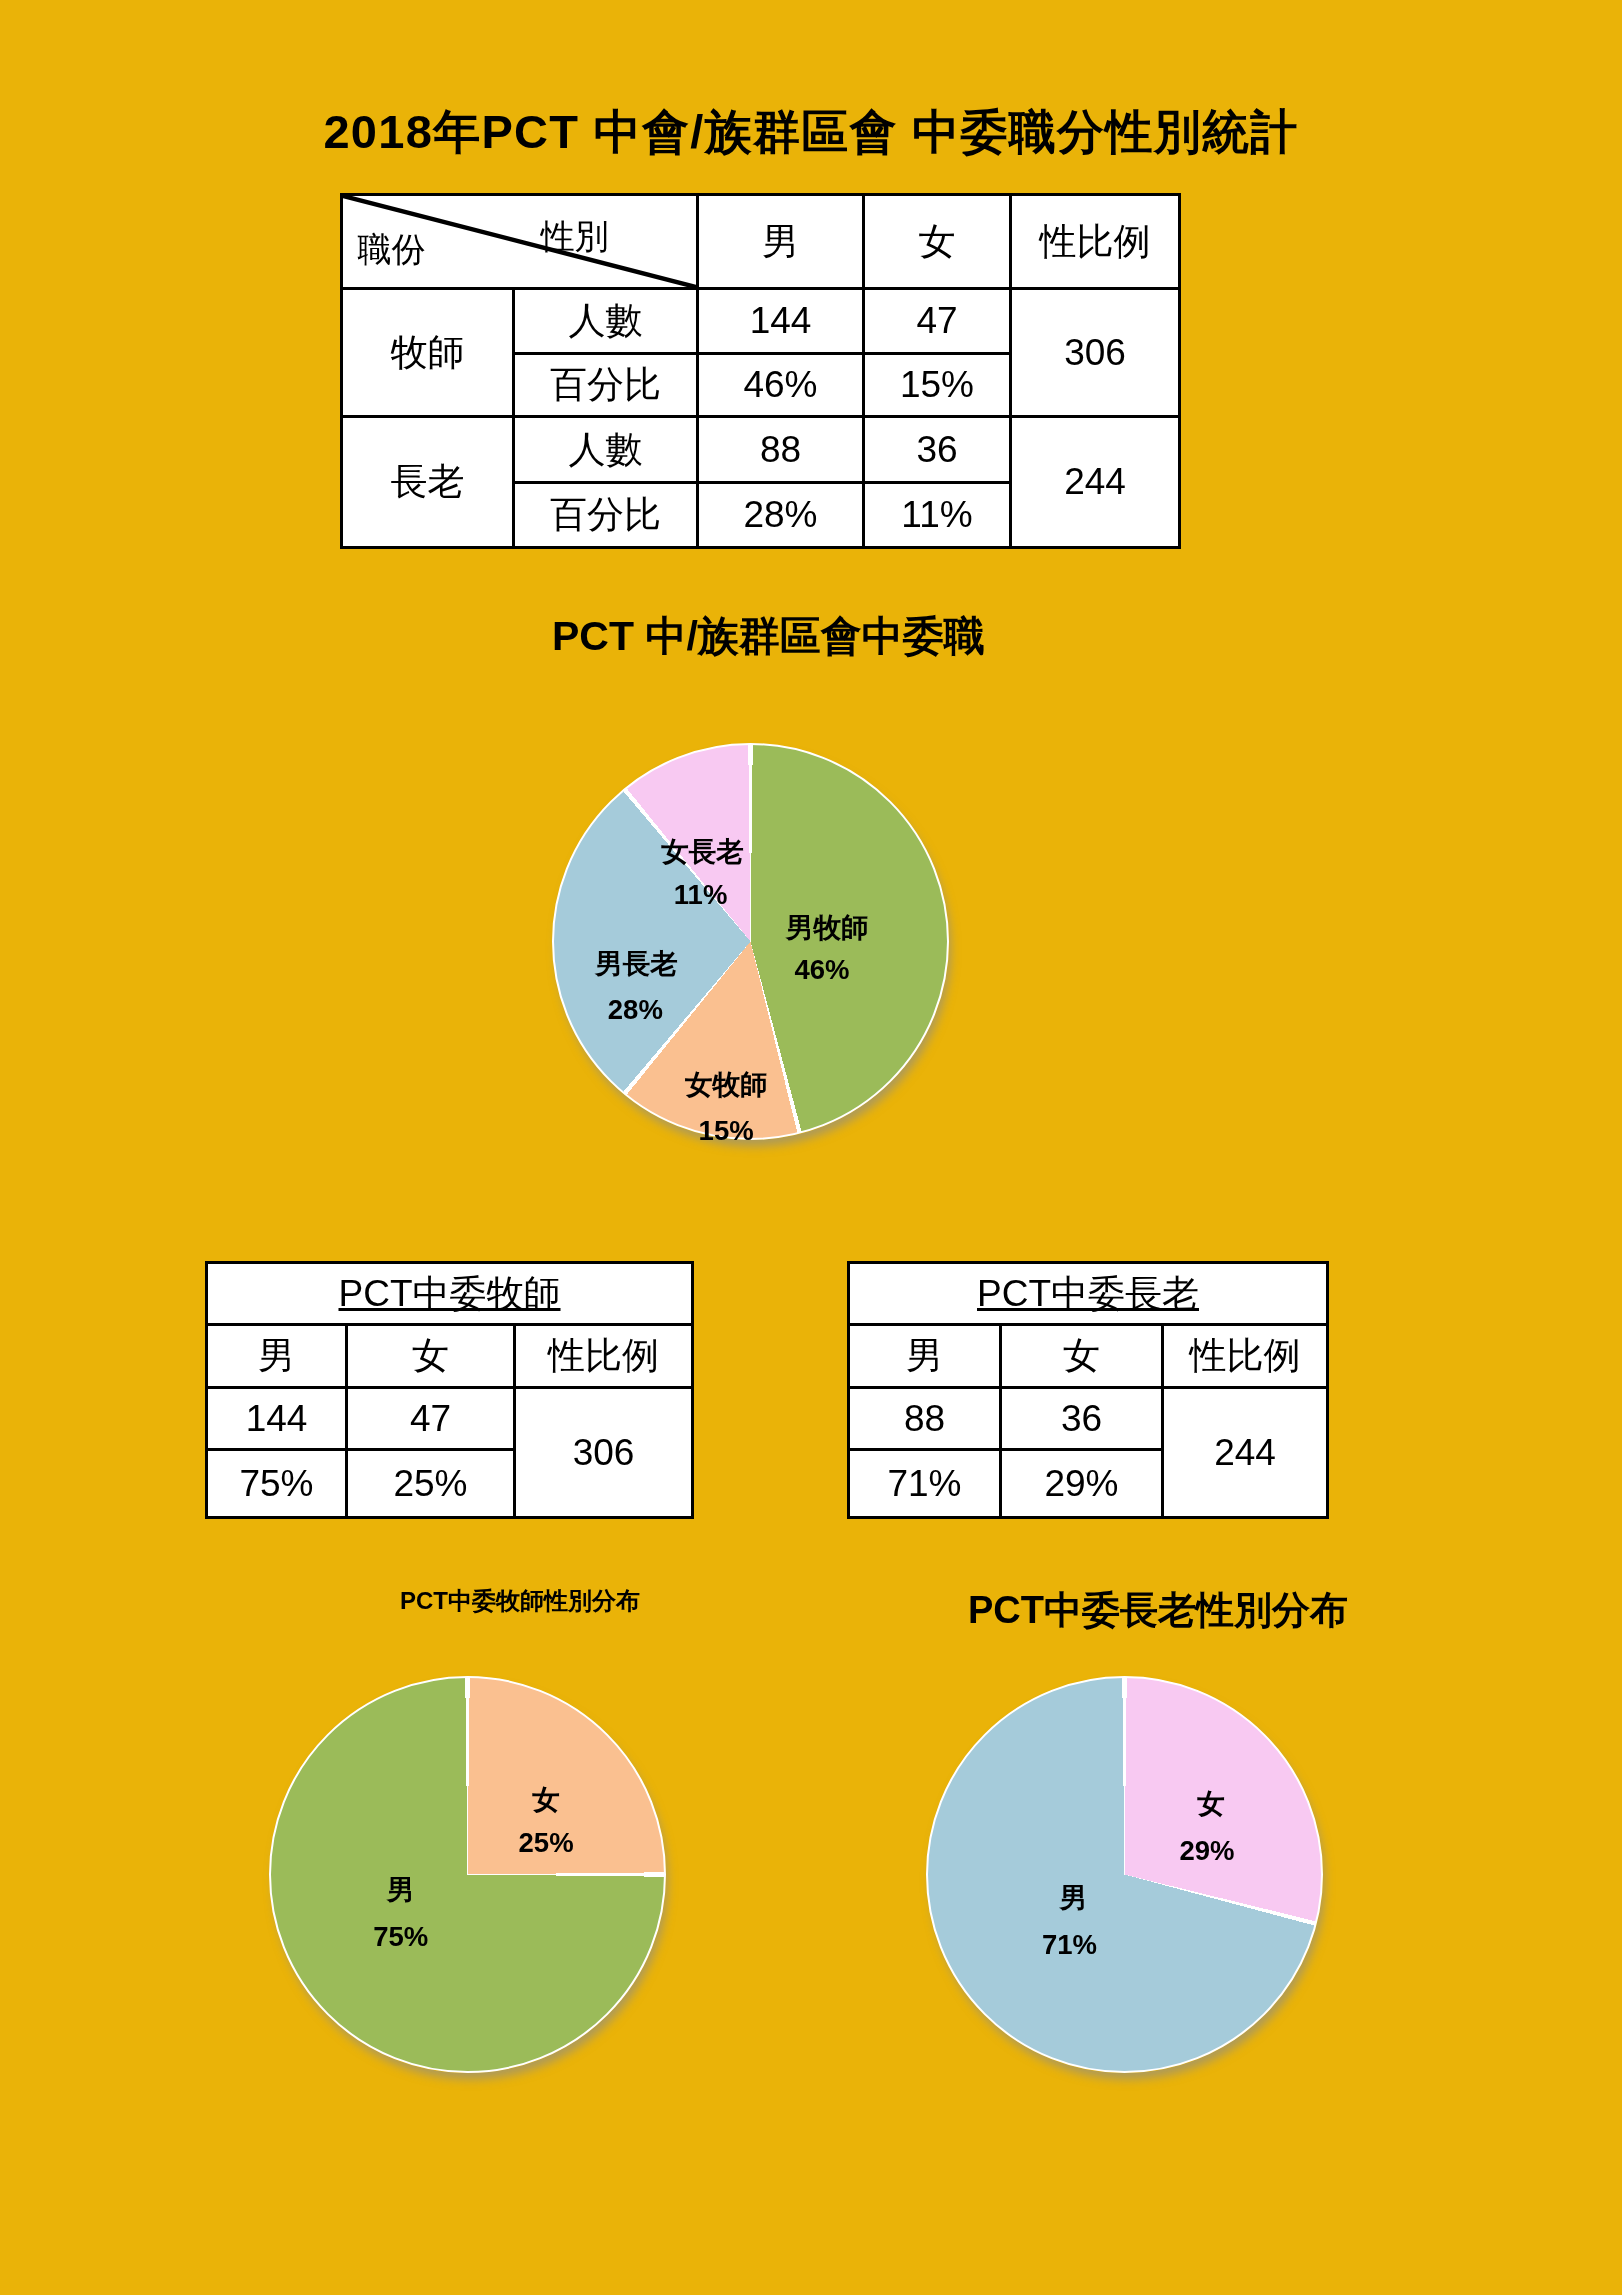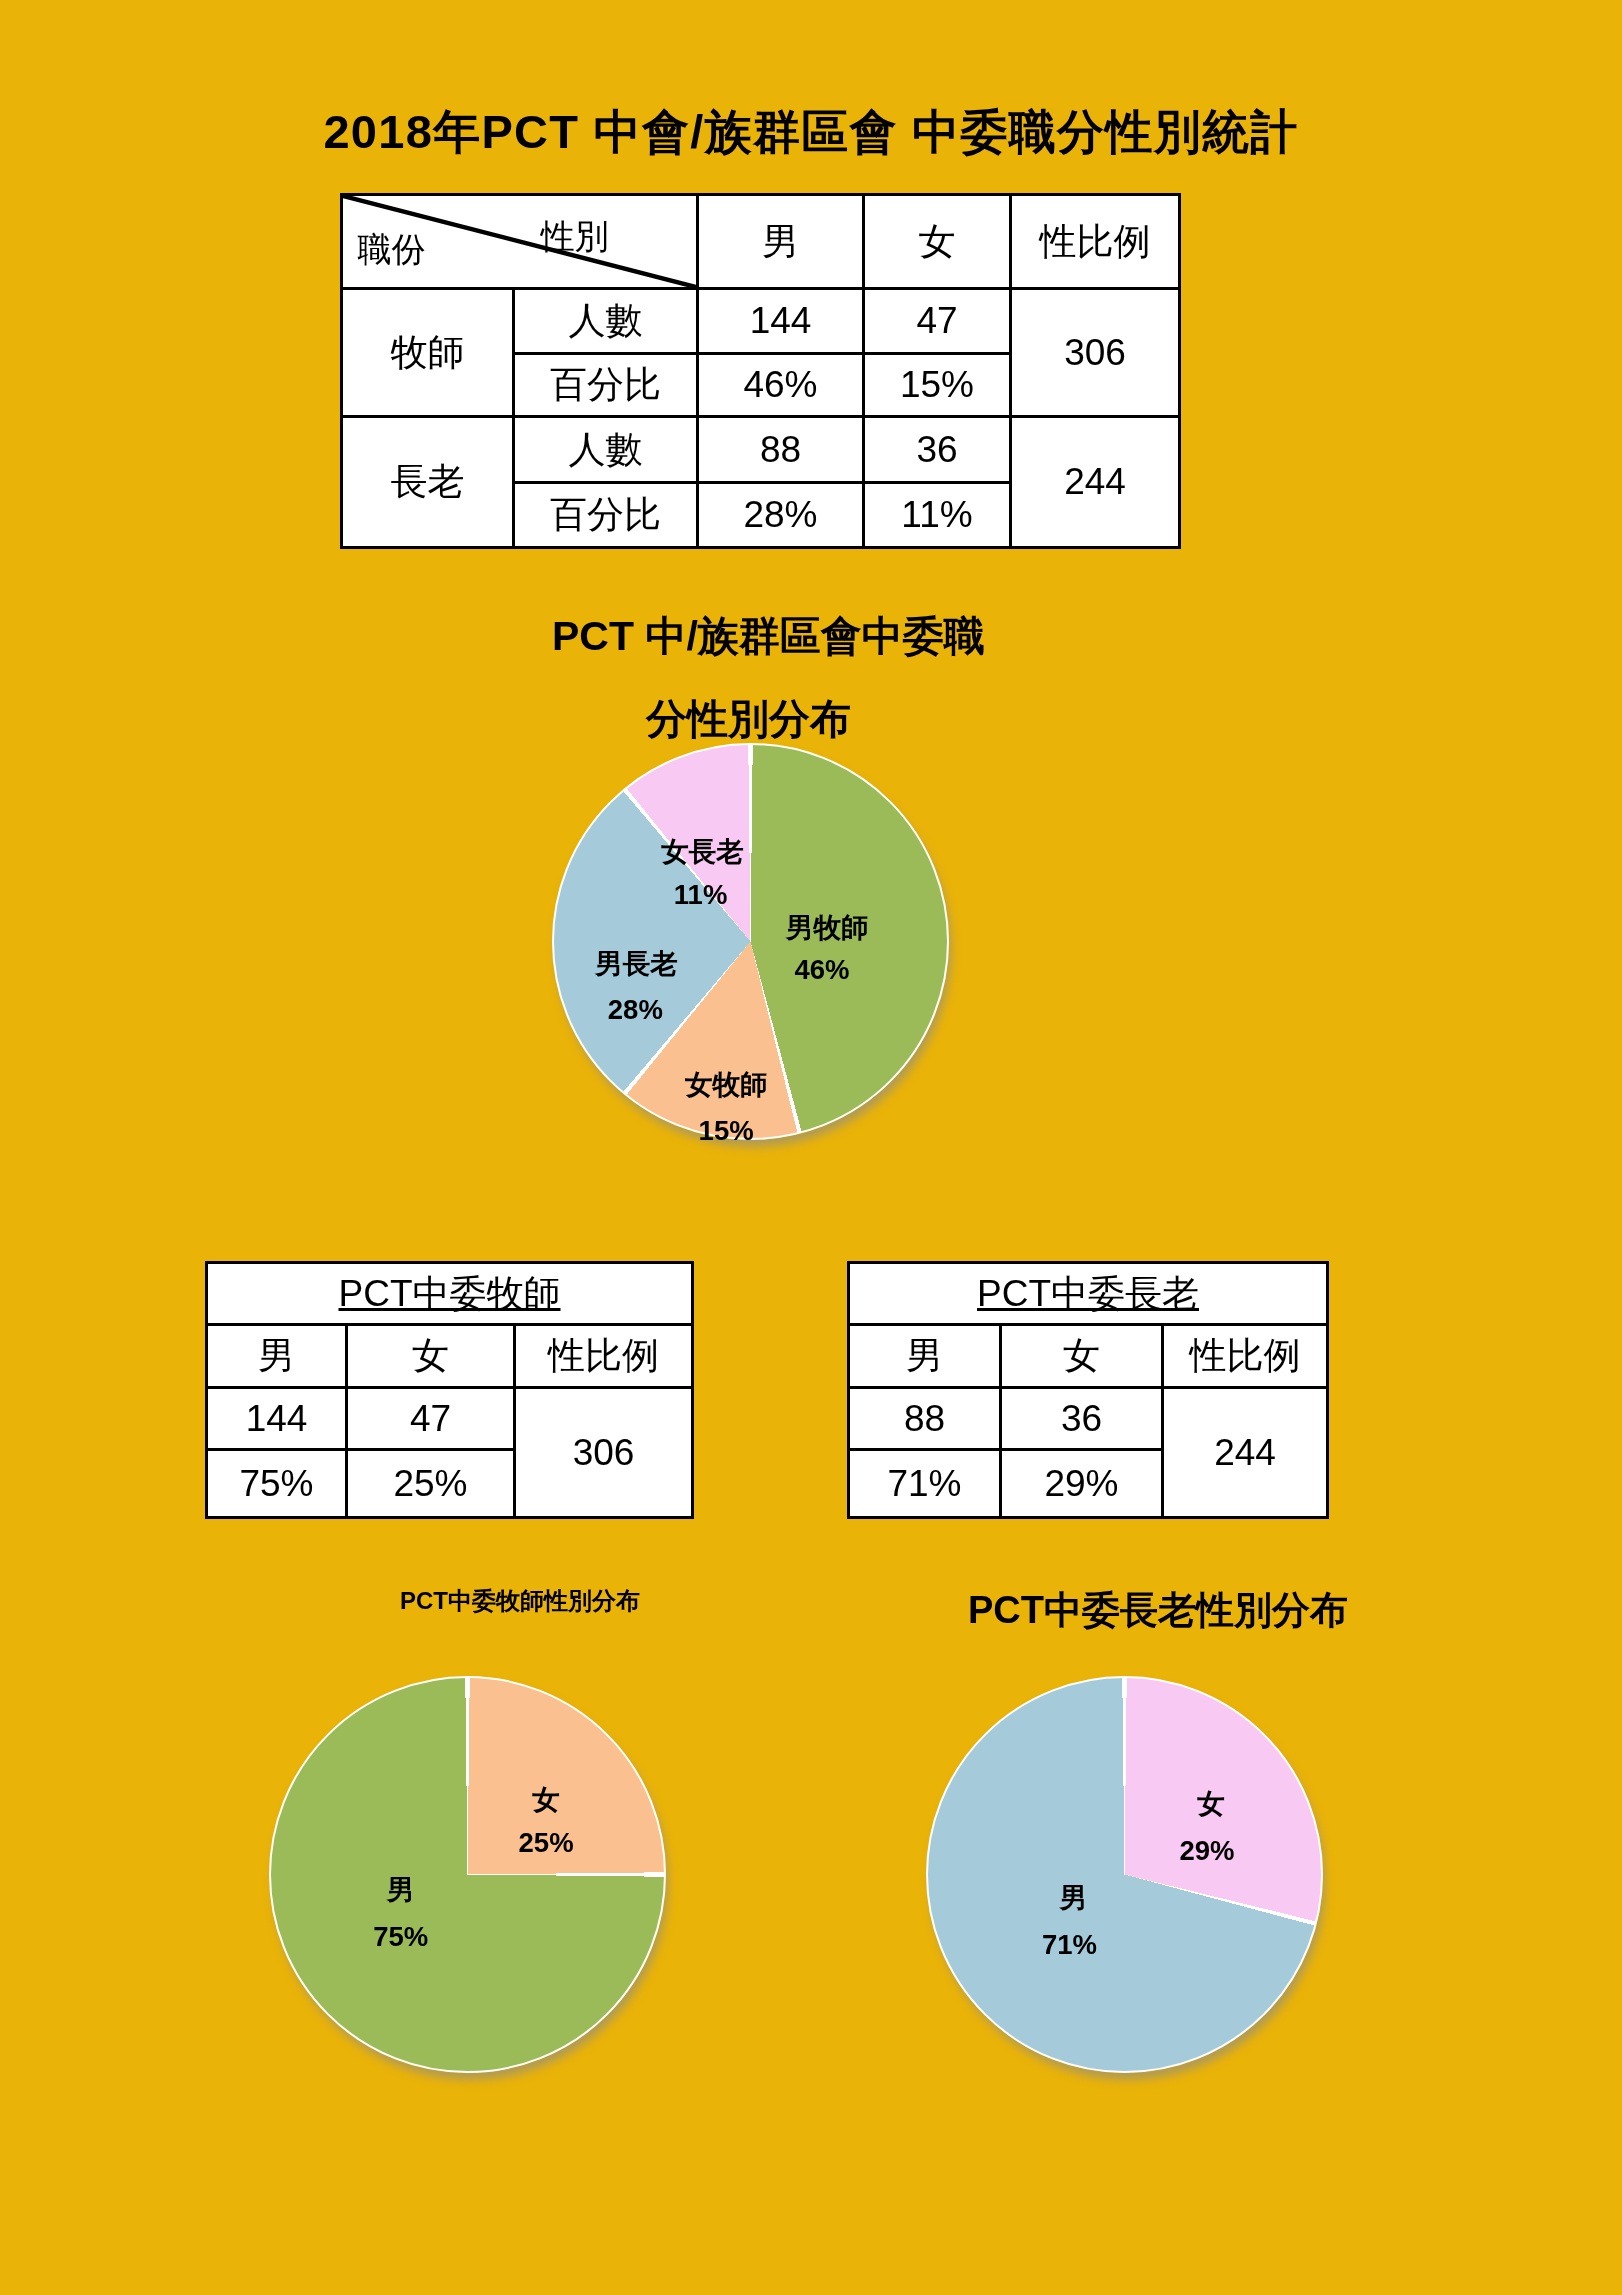--- a/index.html
+++ b/index.html
@@ -162,21 +162,20 @@
     </tr>
     <tr style="height:65px">
       <td>百分比</td>
       <td>28%</td>
       <td>11%</td>
     </tr>
   </tbody>
     </table>
 
   <div id="chart1-title-line1" class="chart-title">PCT 中/族群區會中委職</div>
-  <div id="chart1-title-line2" class="chart-title">分性別分布</div>
 
   <div id="pie-overall" class="pie" style="background: conic-gradient(rgb(255, 255, 255) 0%, rgb(255, 255, 255) 0.18%, rgb(155, 187, 89) 0.18%, rgb(155, 187, 89) 45.82%, rgb(255, 255, 255) 45.82%, rgb(255, 255, 255) 46%, rgb(255, 255, 255) 46%, rgb(255, 255, 255) 46.18%, rgb(250, 192, 144) 46.18%, rgb(250, 192, 144) 60.82%, rgb(255, 255, 255) 60.82%, rgb(255, 255, 255) 61%, rgb(255, 255, 255) 61%, rgb(255, 255, 255) 61.18%, rgb(165, 203, 218) 61.18%, rgb(165, 203, 218) 88.82%, rgb(255, 255, 255) 88.82%, rgb(255, 255, 255) 89%, rgb(255, 255, 255) 89%, rgb(255, 255, 255) 89.18%, rgb(248, 201, 242) 89.18%, rgb(248, 201, 242) 99.82%, rgb(255, 255, 255) 99.82%, rgb(255, 255, 255) 100%);">
     <span class="pie-label" style="left:69.5%; top:35.5%">男牧師</span>
     <span class="pie-label" style="left:68.2%; top:46.4%">46%</span>
     <span class="pie-label" style="left:43.8%; top:75.6%">女牧師</span>
     <span class="pie-label" style="left:43.8%; top:87.3%">15%</span>
     <span class="pie-label" style="left:21.0%; top:44.9%">男長老</span>
     <span class="pie-label" style="left:20.7%; top:56.6%">28%</span>
     <span class="pie-label" style="left:37.8%; top:16.3%">女長老</span>
     <span class="pie-label" style="left:37.3%; top:27.3%">11%</span>

